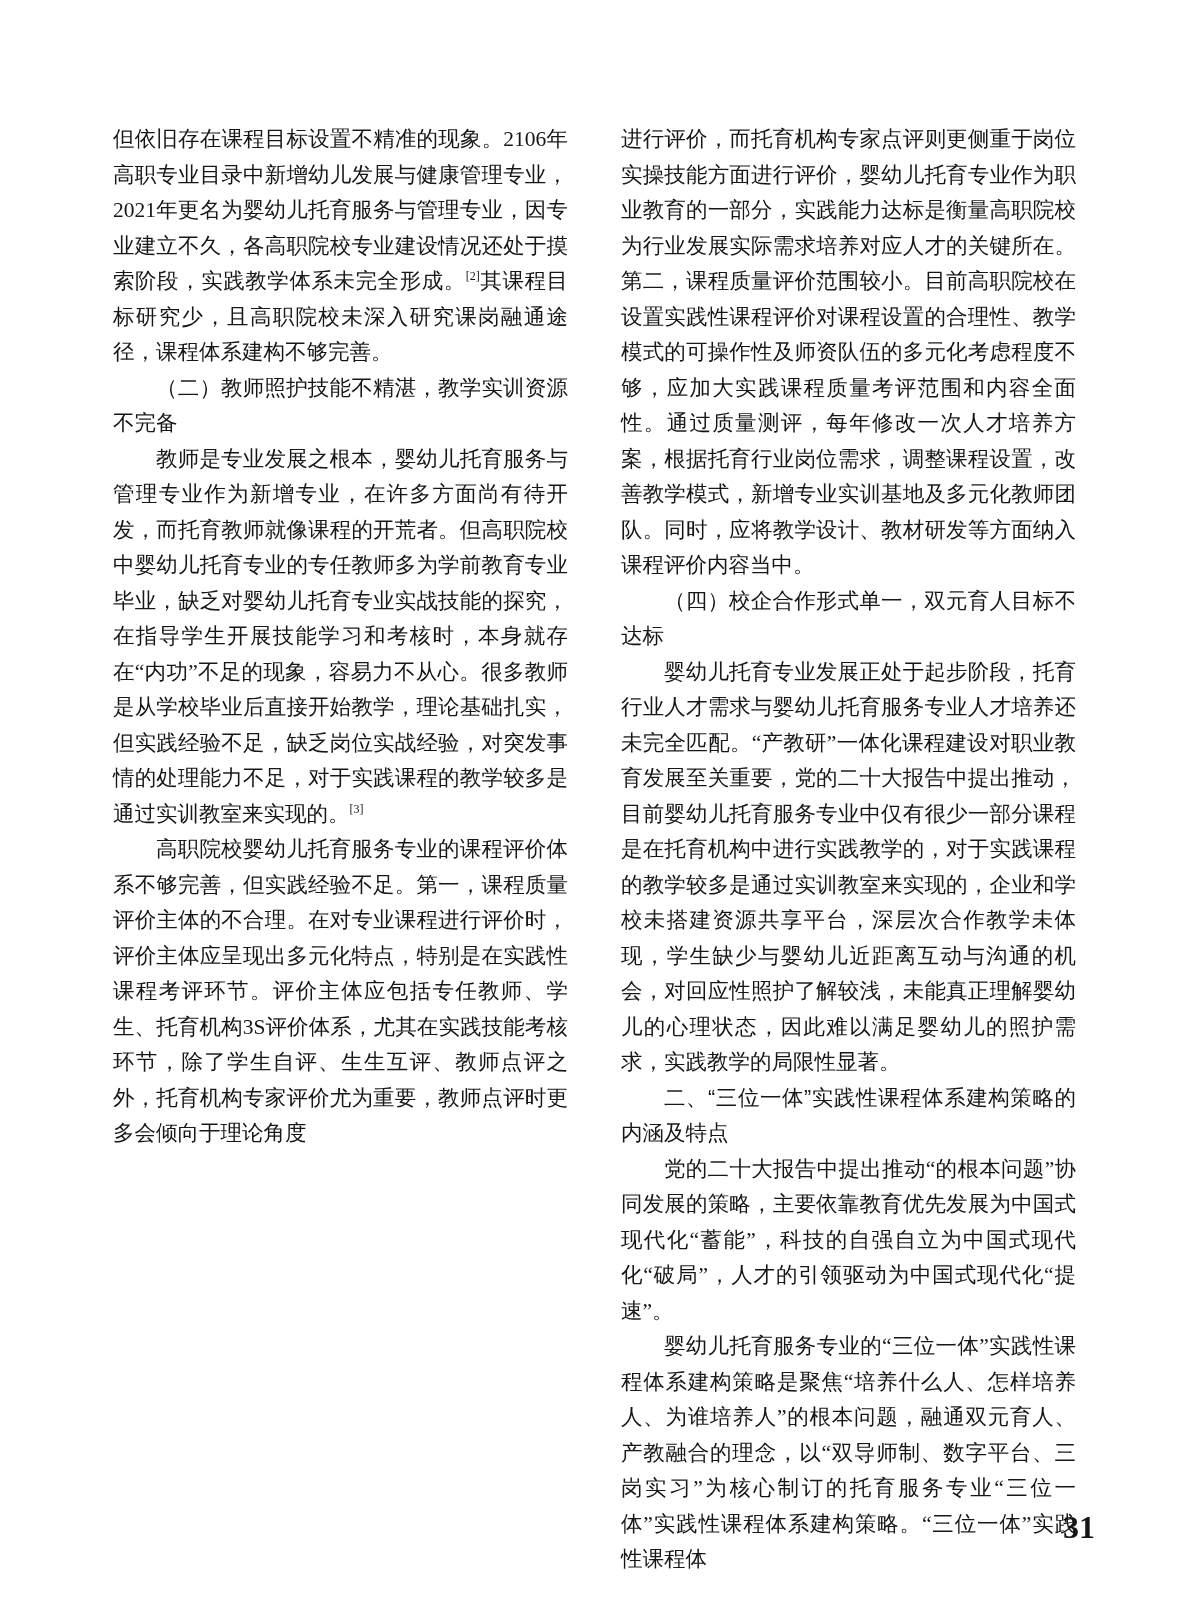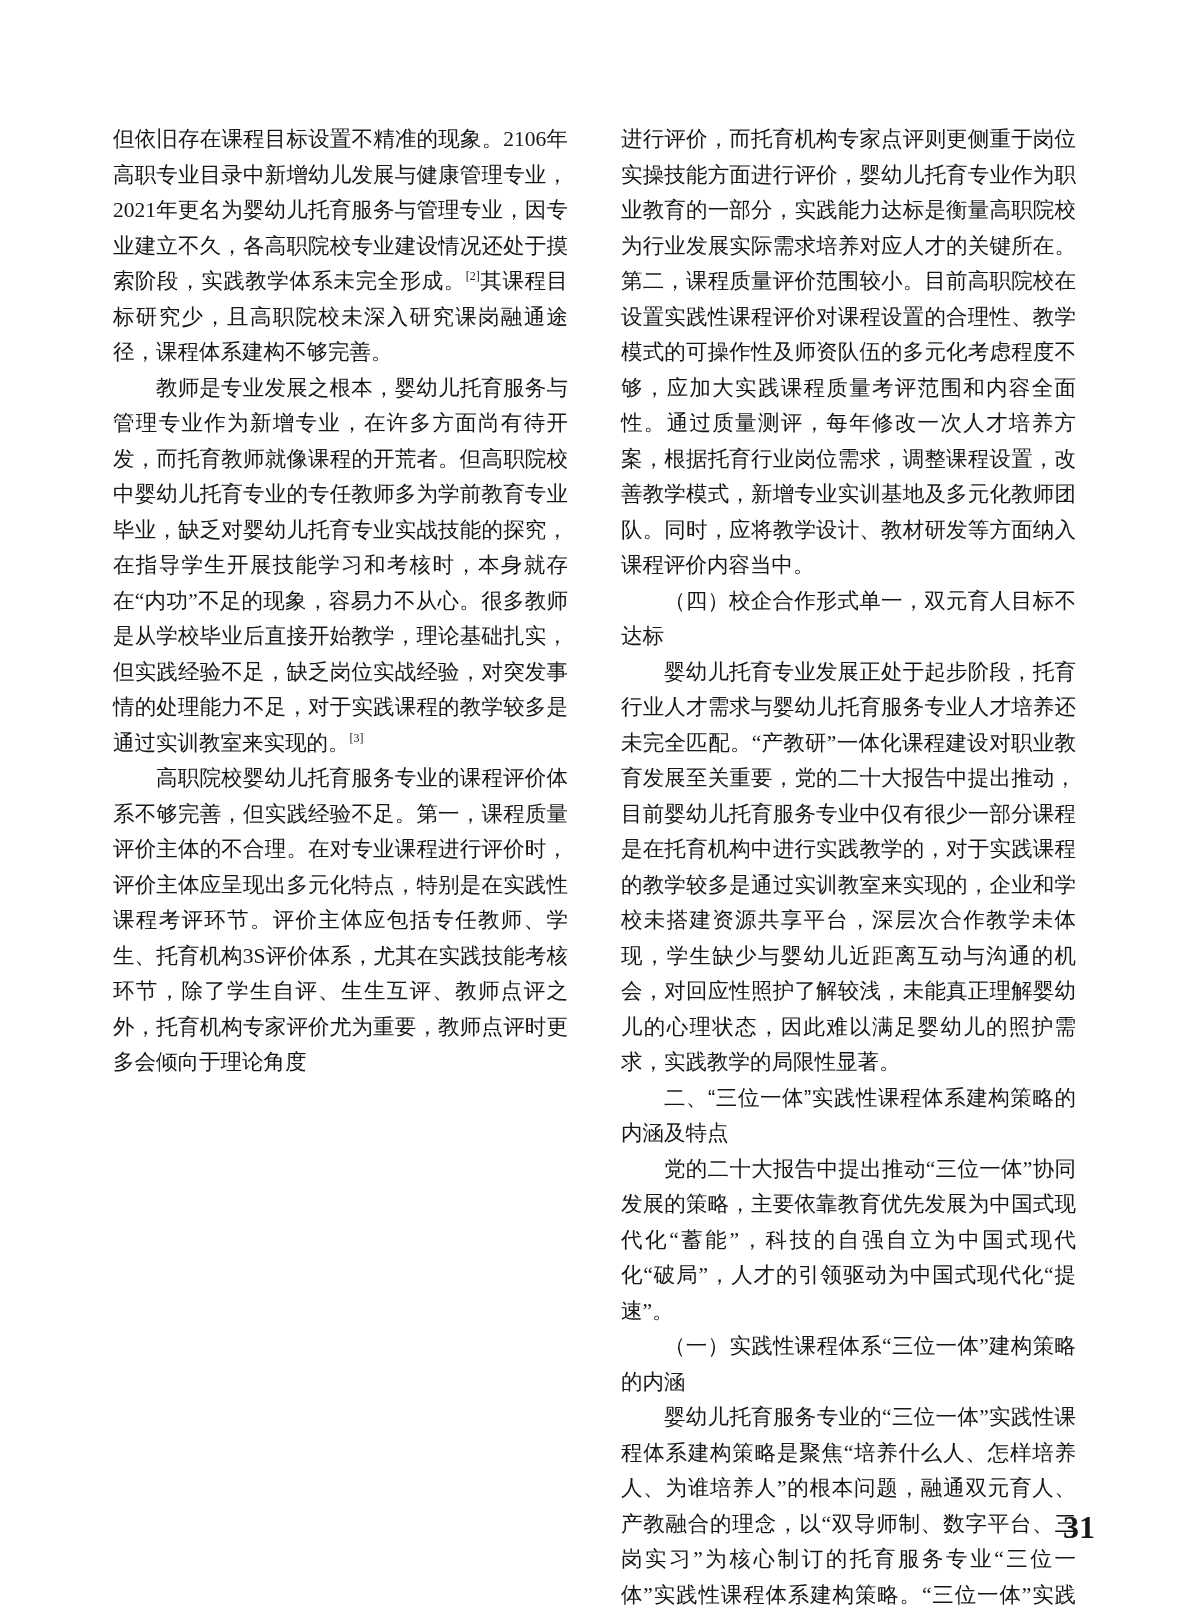--- a/index.html
+++ b/index.html
@@ -60,27 +60,27 @@
     font-weight: bold;
   }
 </style>
 </head>
 <body>
 
 <div class="page">
   <div class="columns">
     <div class="col">
         <p class="body"><span>但依旧存在课程目标设置不精准的现象。2106年高职专业目录中新增幼儿发展与健康管理专业，2021年更名为婴幼儿托育服务与管理专业，因专业建立不久，各高职院校专业建设情况还处于摸索阶段，实践教学体系未完全形成。</span><sup class="ref">[2]</sup><span>其课程目标研究少，且高职院校未深入研究课岗融通途径，课程体系建构不够完善。</span></p>
+        <p class="subheading indent"><span>（二）教师照护技能不精湛，教学实训资源不完备</span></p>
         <p class="body indent"><span>教师是专业发展之根本，婴幼儿托育服务与管理专业作为新增专业，在许多方面尚有待开发，而托育教师就像课程的开荒者。但高职院校中婴幼儿托育专业的专任教师多为学前教育专业毕业，缺乏对婴幼儿托育专业实战技能的探究，在指导学生开展技能学习和考核时，本身就存在“内功”不足的现象，容易力不从心。很多教师是从学校毕业后直接开始教学，理论基础扎实，但实践经验不足，缺乏岗位实战经验，对突发事情的处理能力不足，对于实践课程的教学较多是通过实训教室来实现的。</span><sup class="ref">[3]</sup></p>
         <p class="body indent"><span>高职院校婴幼儿托育服务专业的课程评价体系不够完善，但实践经验不足。第一，课程质量评价主体的不合理。在对专业课程进行评价时，评价主体应呈现出多元化特点，特别是在实践性课程考评环节。评价主体应包括专任教师、学生、托育机构3S评价体系，尤其在实践技能考核环节，除了学生自评、生生互评、教师点评之外，托育机构专家评价尤为重要，教师点评时更多会倾向于理论角度</span></p>
       </div>
     <div class="col">
         <p class="body"><span>进行评价，而托育机构专家点评则更侧重于岗位实操技能方面进行评价，婴幼儿托育专业作为职业教育的一部分，实践能力达标是衡量高职院校为行业发展实际需求培养对应人才的关键所在。第二，课程质量评价范围较小。目前高职院校在设置实践性课程评价对课程设置的合理性、教学模式的可操作性及师资队伍的多元化考虑程度不够，应加大实践课程质量考评范围和内容全面性。通过质量测评，每年修改一次人才培养方案，根据托育行业岗位需求，调整课程设置，改善教学模式，新增专业实训基地及多元化教师团队。同时，应将教学设计、教材研发等方面纳入课程评价内容当中。</span></p>
         <p class="subheading indent"><span>（四）校企合作形式单一，双元育人目标不达标</span></p>
         <p class="body indent"><span>婴幼儿托育专业发展正处于起步阶段，托育行业人才需求与婴幼儿托育服务专业人才培养还未完全匹配。“产教研”一体化课程建设对职业教育发展至关重要，党的二十大报告中提出推动，目前婴幼儿托育服务专业中仅有很少一部分课程是在托育机构中进行实践教学的，对于实践课程的教学较多是通过实训教室来实现的，企业和学校未搭建资源共享平台，深层次合作教学未体现，学生缺少与婴幼儿近距离互动与沟通的机会，对回应性照护了解较浅，未能真正理解婴幼儿的心理状态，因此难以满足婴幼儿的照护需求，实践教学的局限性显著。</span></p>
         <p class="heading indent"><span>二、“三位一体”实践性课程体系建构策略的内涵及特点</span></p>
-        <p class="body indent"><span>党的二十大报告中提出推动“三位一体”协同发展的策略，主要依靠教育优先发展为中国式现代化“蓄能”，科技的自强自立为中国式现代化“破局”，人才的引领驱动为中国式现代化“提速”。</span></p>
-        <p class="subheading indent"><span>（一）实践性课程体系“三位一体”建构策略的内涵</span></p>
+        <p class="body indent"><span>党的二十大报告中提出推动“的根本问题”协同发展的策略，主要依靠教育优先发展为中国式现代化“蓄能”，科技的自强自立为中国式现代化“破局”，人才的引领驱动为中国式现代化“提速”。</span></p>
         <p class="body indent"><span>婴幼儿托育服务专业的“三位一体”实践性课程体系建构策略是聚焦“培养什么人、怎样培养人、为谁培养人”的根本问题，融通双元育人、产教融合的理念，以“双导师制、数字平台、三岗实习”为核心制订的托育服务专业“三位一体”实践性课程体系建构策略。“三位一体”实践性课程体</span></p>
       </div>
   </div>
   <div class="page-number">31</div>
 </div>
 
 </body></html>

